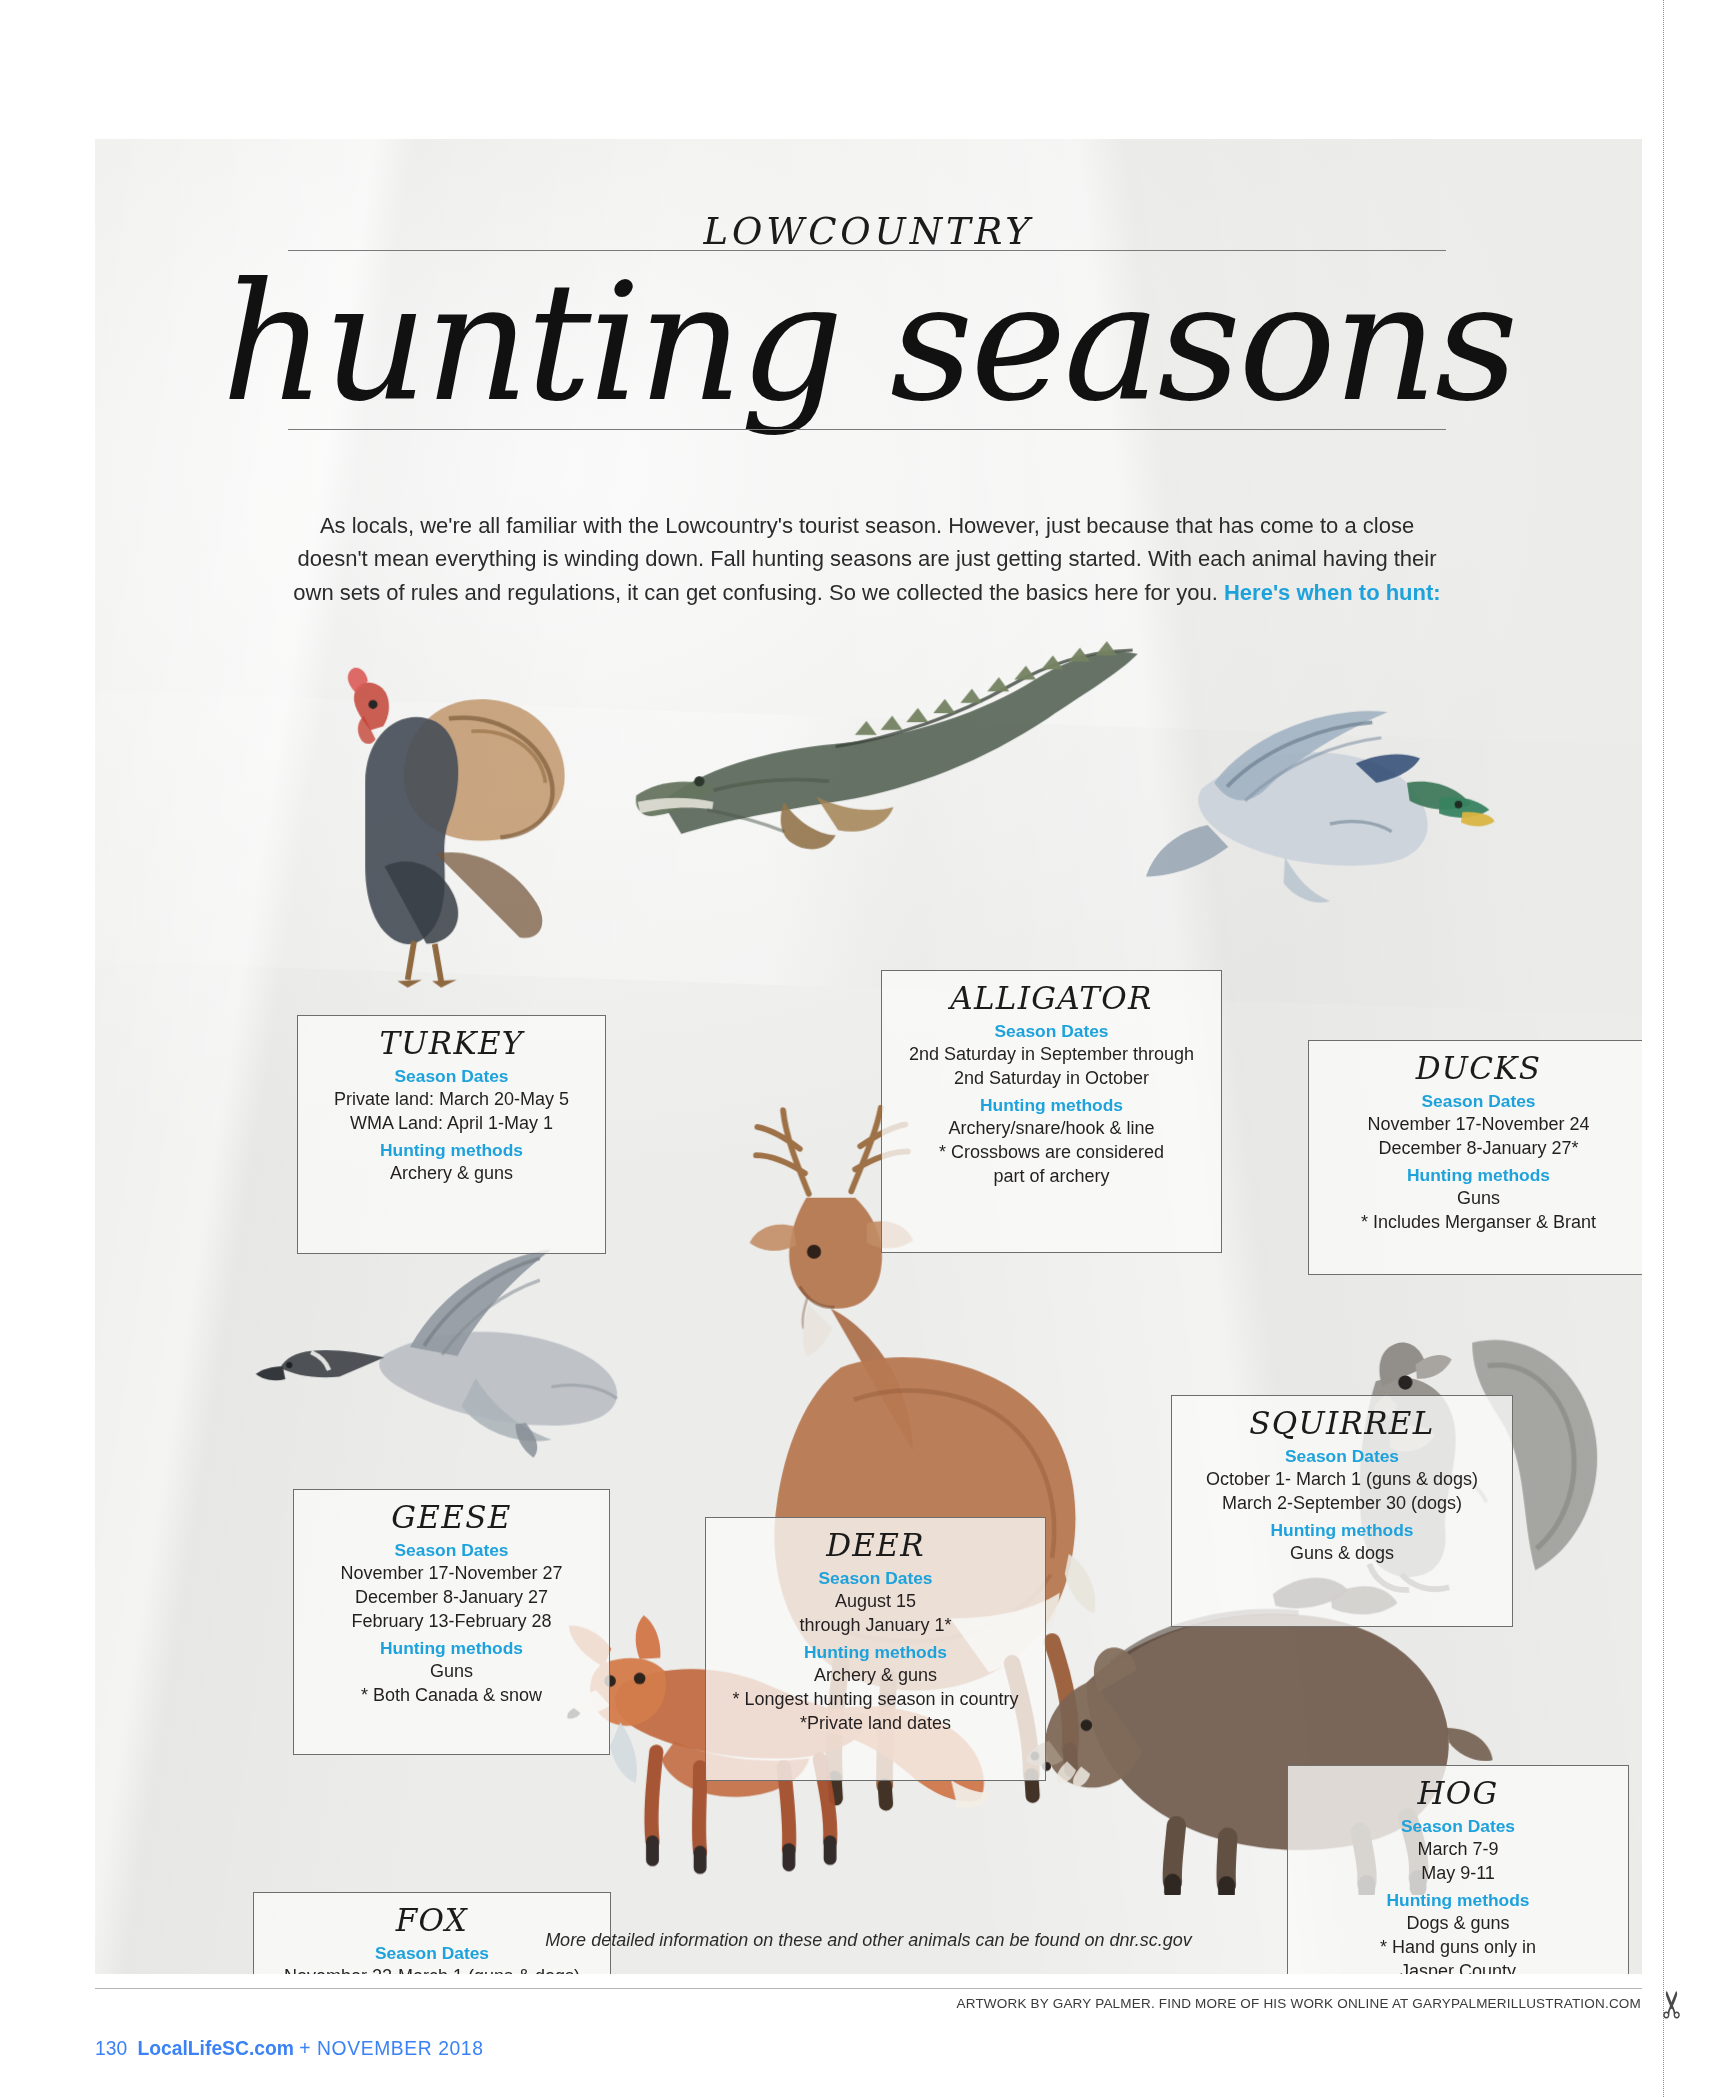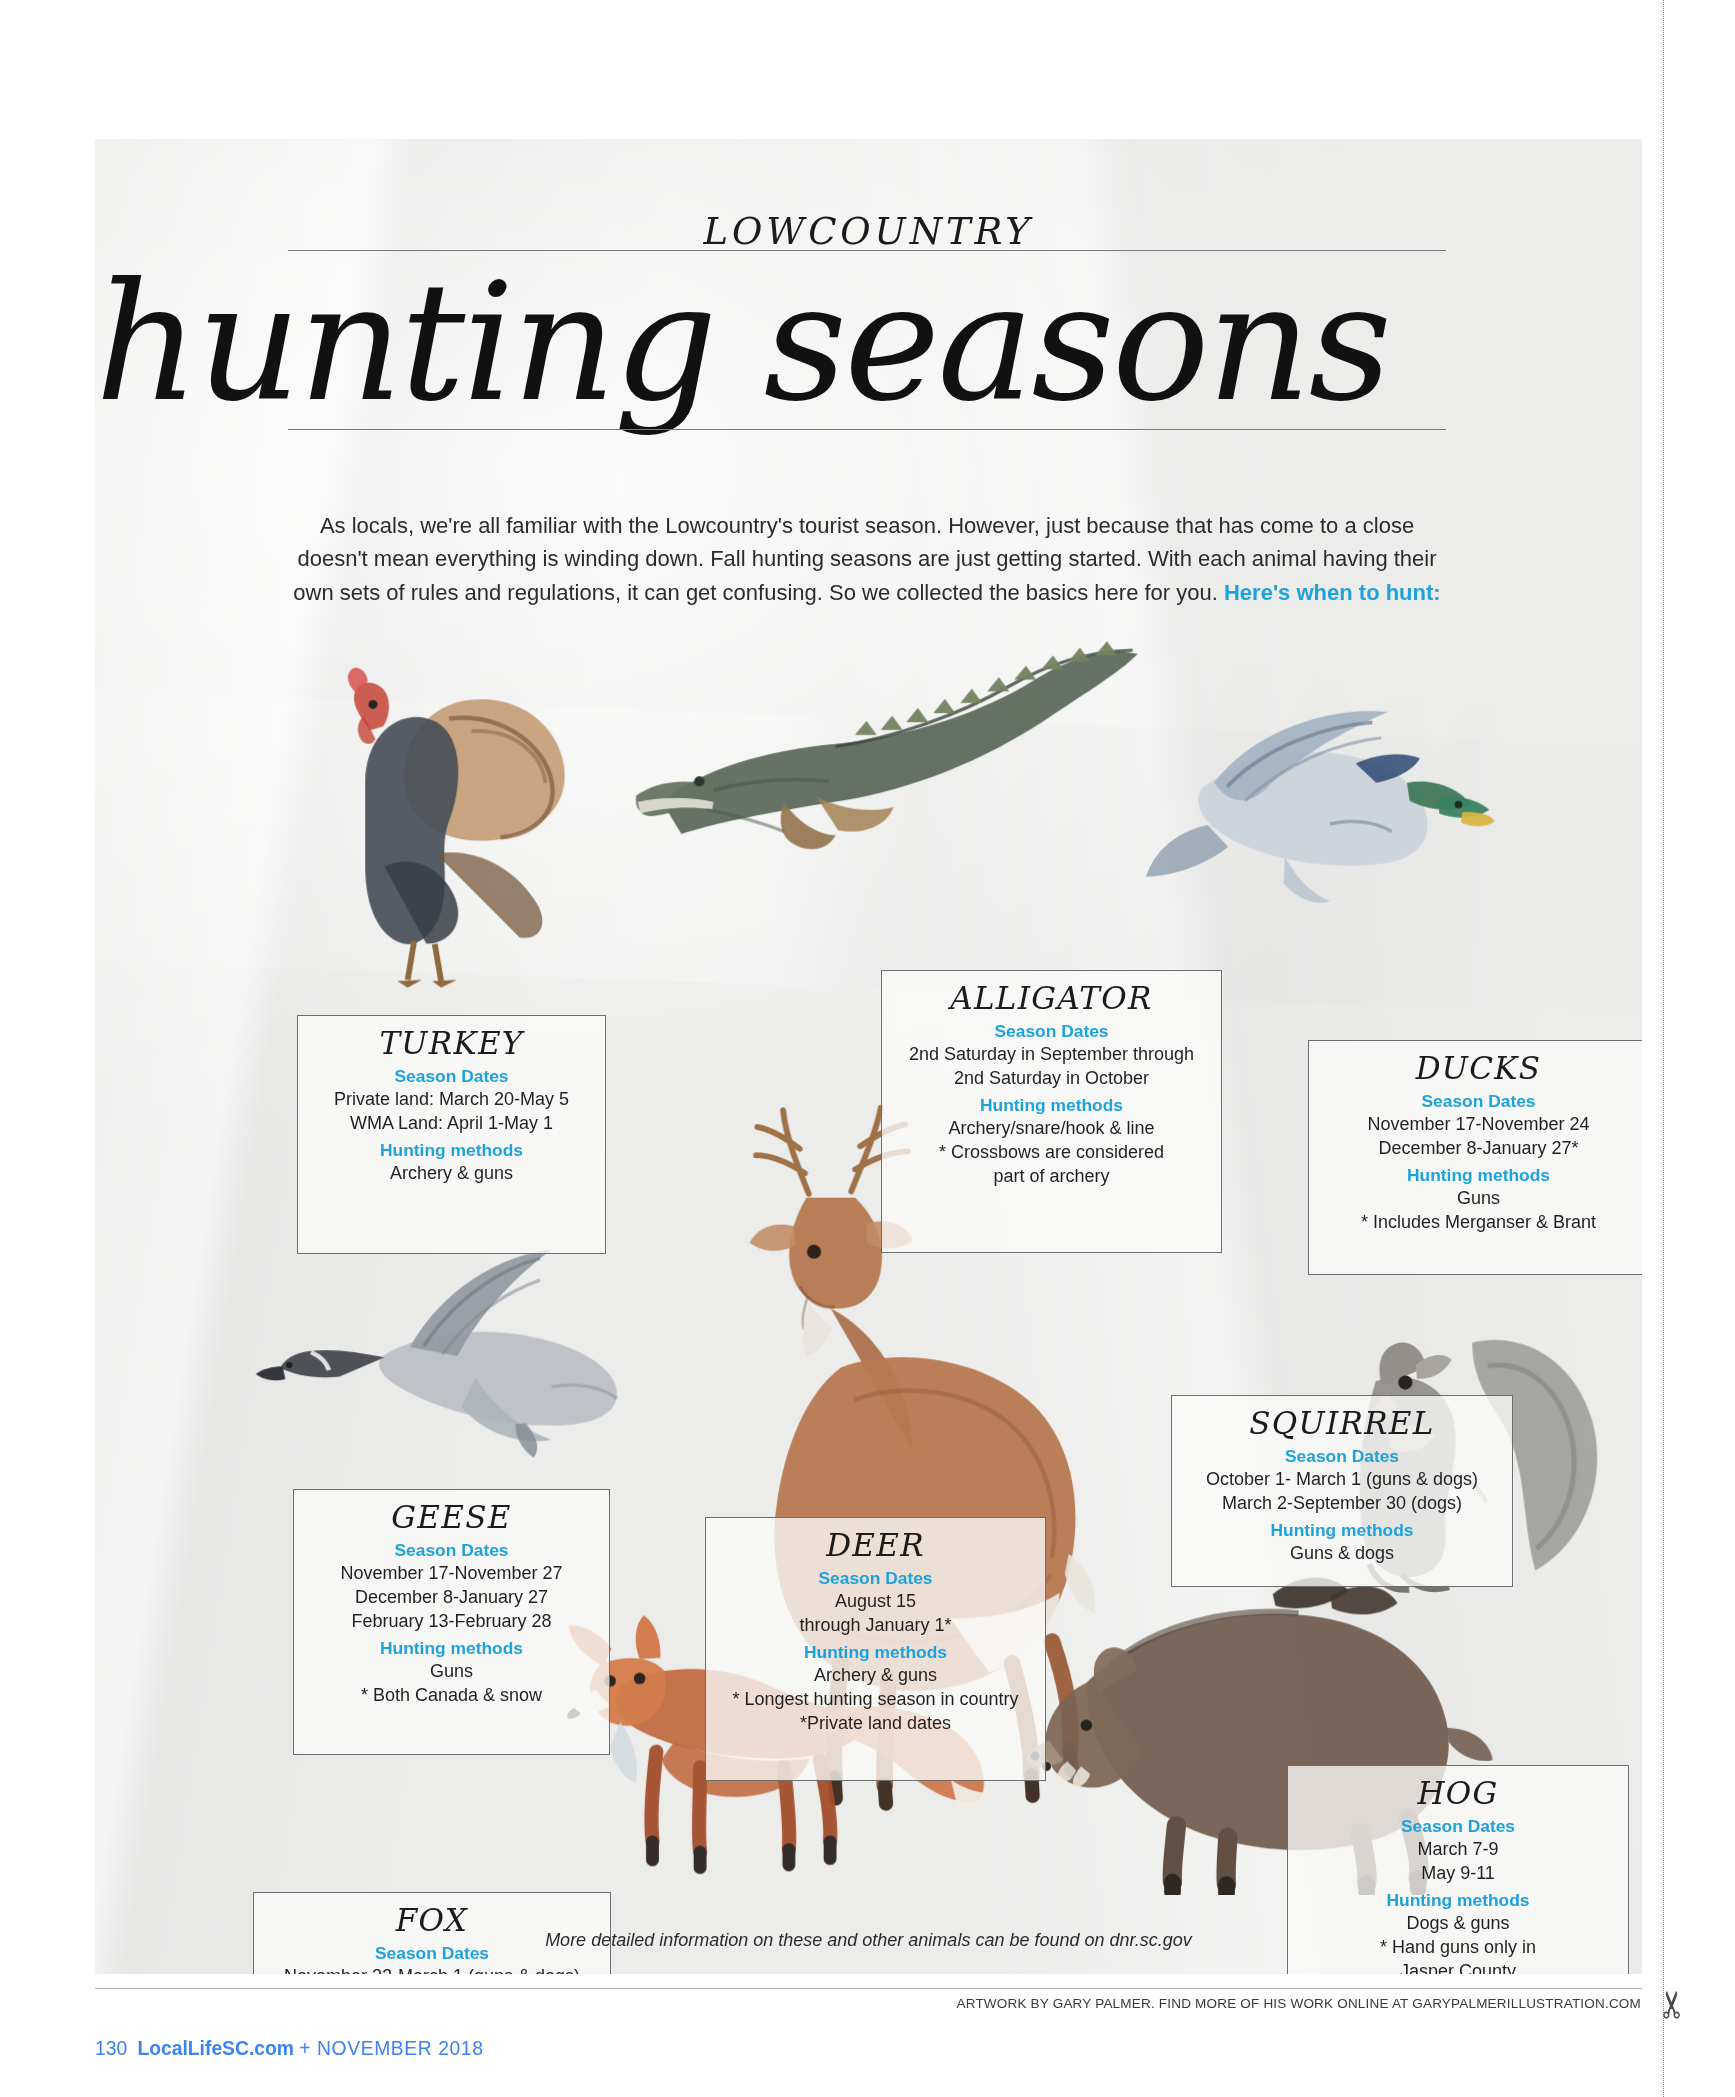--- a/index.html
+++ b/index.html
@@ -123,21 +123,21 @@
     left: 193px;
     top: 111px;
     width: 1158px;
     height: 1.3px;
     background: #7a7a7a;
   }
   .headline {
     position: absolute;
     left: 0; right: 0;
     top: 120px;
-    text-align: left;
+    text-align: center;
     font-family: "DejaVu Serif", serif;
     font-style: italic;
     font-weight: normal;
     font-size: 162px;
     line-height: 1.04;
     letter-spacing: -2.6px;
     color: #111111;
     white-space: nowrap;
   }
   .hl-rule-bot {
@@ -521,21 +521,21 @@
       <div class="title">DEER</div>
       <div class="sub">Season Dates</div>
       <div class="line">August 15</div>
       <div class="line">through January 1*</div>
       <div class="sub">Hunting methods</div>
       <div class="line">Archery &amp; guns</div>
       <div class="line">* Longest hunting season in country</div>
       <div class="line">*Private land dates</div>
     </div>
 
-    <div class="card" style="left:1076px; top:1256px; width:342px; height:192px;">
+    <div class="card" style="left:1076px; top:1256px; width:342px; height:232px;">
       <div class="title">SQUIRREL</div>
       <div class="sub">Season Dates</div>
       <div class="line">October 1- March 1 (guns &amp; dogs)</div>
       <div class="line">March 2-September 30 (dogs)</div>
       <div class="sub">Hunting methods</div>
       <div class="line">Guns &amp; dogs</div>
     </div>
 
     <div class="card" style="left:158px; top:1753px; width:358px; height:215px;">
       <div class="title">FOX</div>

